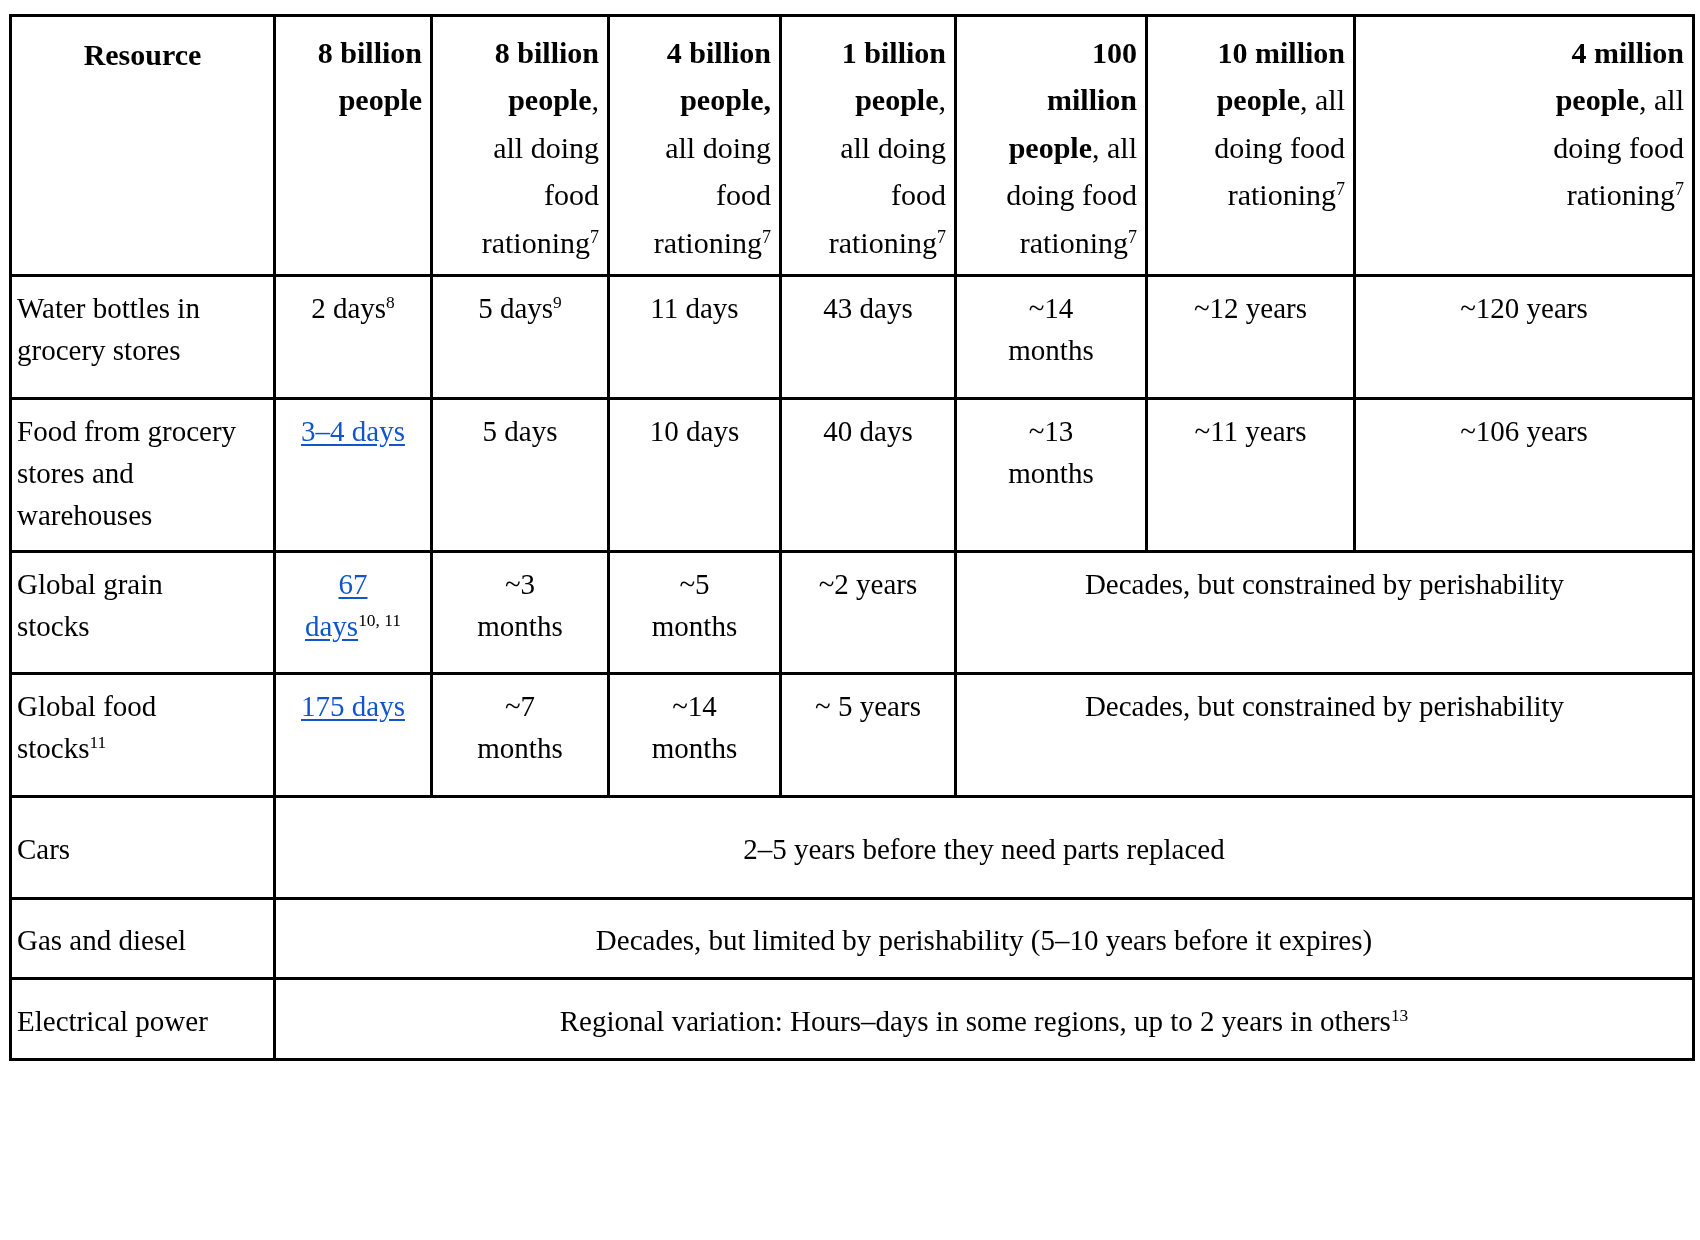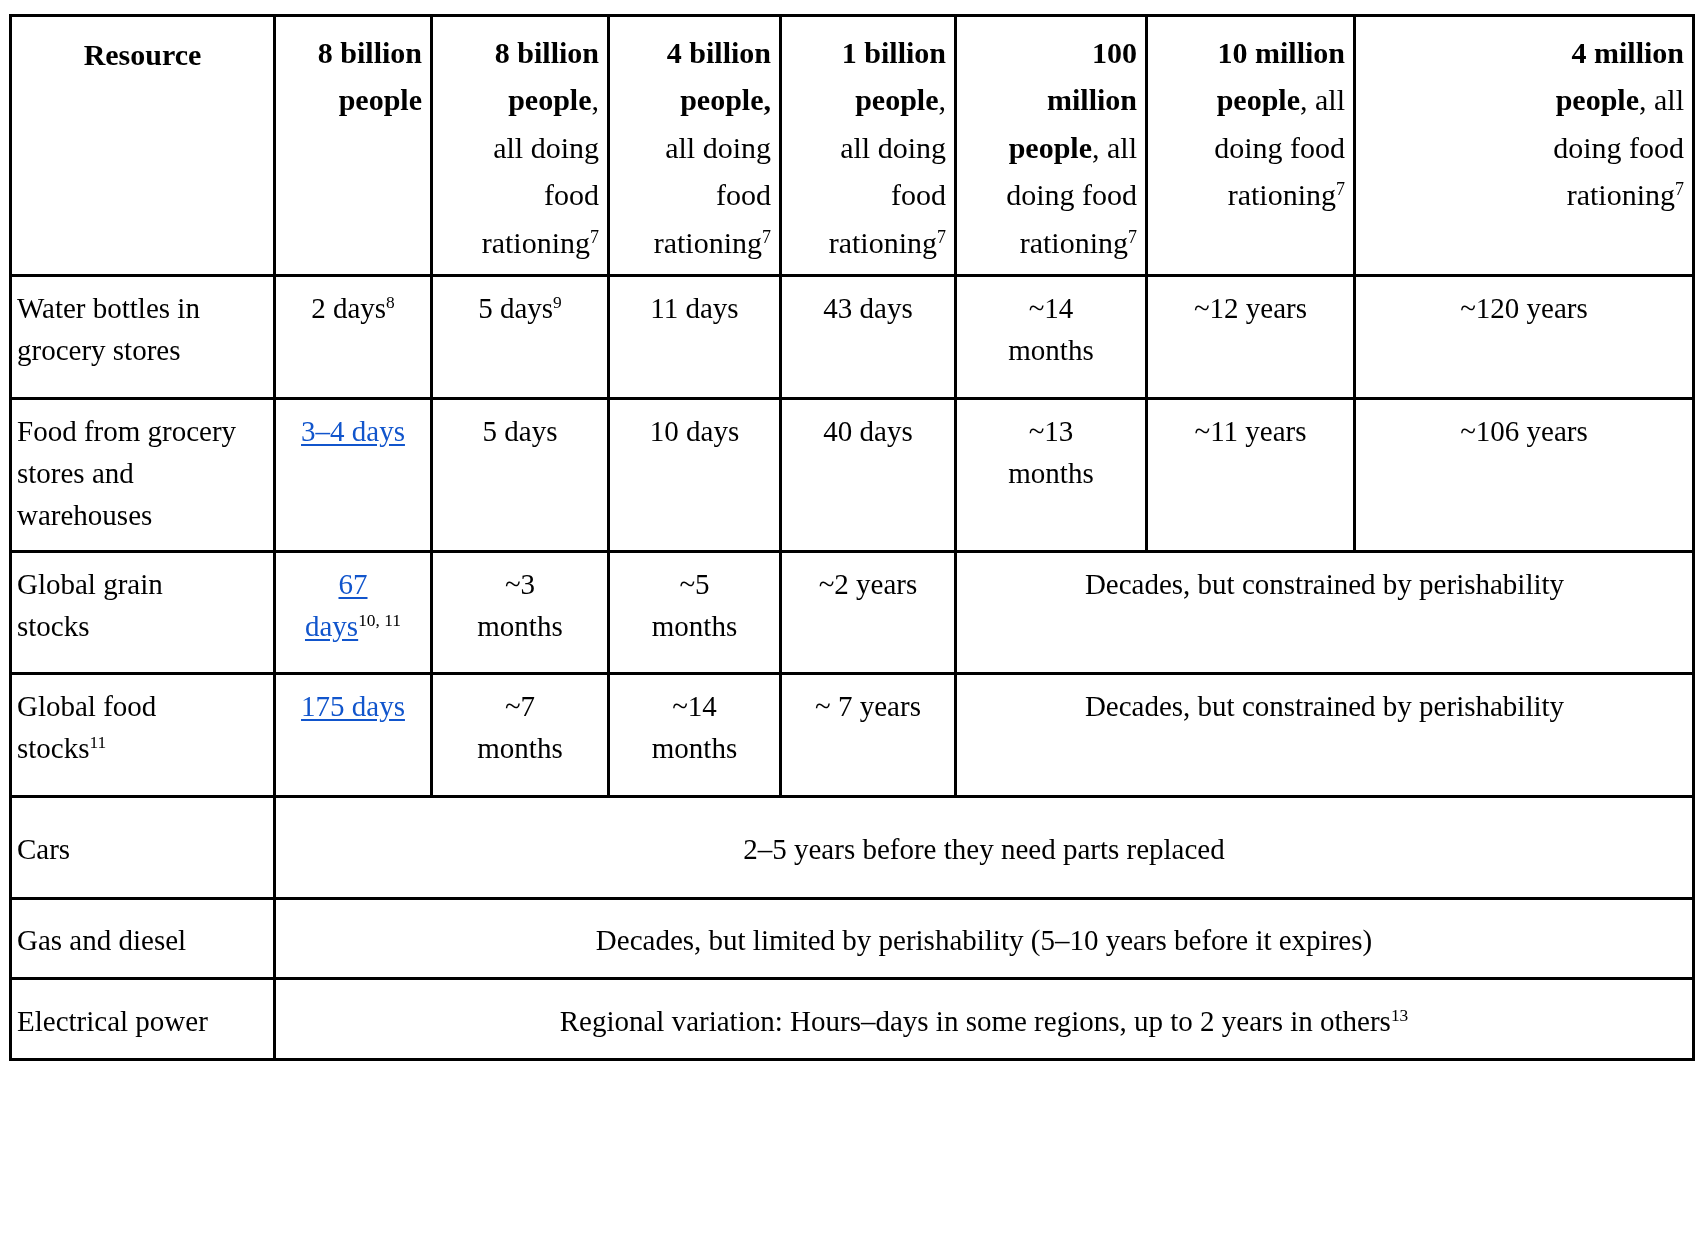--- a/index.html
+++ b/index.html
@@ -135,21 +135,21 @@
           <td class="datacell" colspan="3"><span>Decades, but constrained by perishability</span></td>
         </tr>
         <tr style="height: 123px;">
           <td class="label"><span>Global food
 stocks</span><sup>11</sup></td>
           <td class="datacell"><a href="#" class="cl">175 days</a></td>
           <td class="datacell"><span>~7
 months</span></td>
           <td class="datacell"><span>~14
 months</span></td>
-          <td class="datacell"><span>~ 7 years</span></td>
+          <td class="datacell"><span>~ 5 years</span></td>
           <td class="datacell" colspan="3"><span>Decades, but constrained by perishability</span></td>
         </tr>
         <tr class="vmid" style="height: 102px;">
           <td class="label"><span>Cars</span></td>
           <td class="datacell" colspan="7"><span>2–5 years before they need parts replaced</span></td>
         </tr>
         <tr class="vmid" style="height: 80px;">
           <td class="label"><span>Gas and diesel</span></td>
           <td class="datacell" colspan="7"><span>Decades, but limited by perishability (5–10 years before it expires)</span></td>
         </tr>

